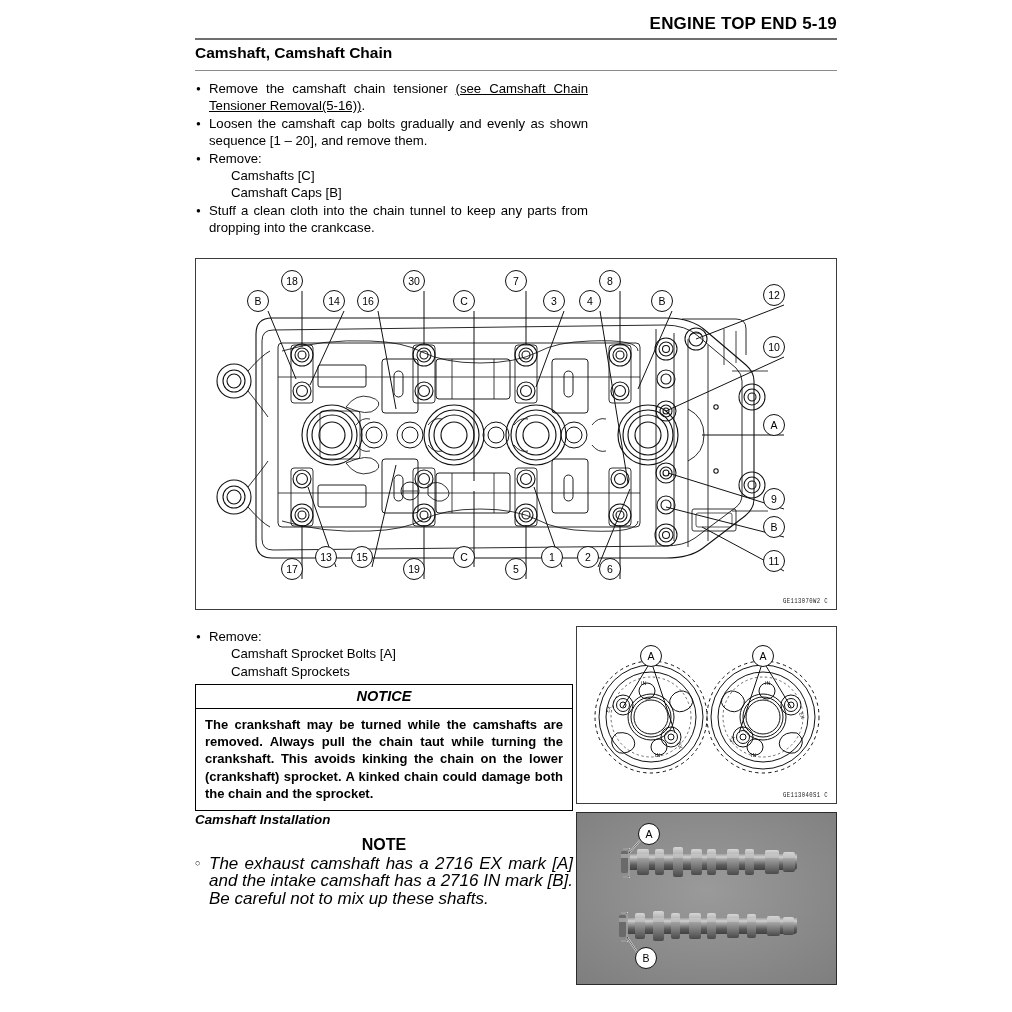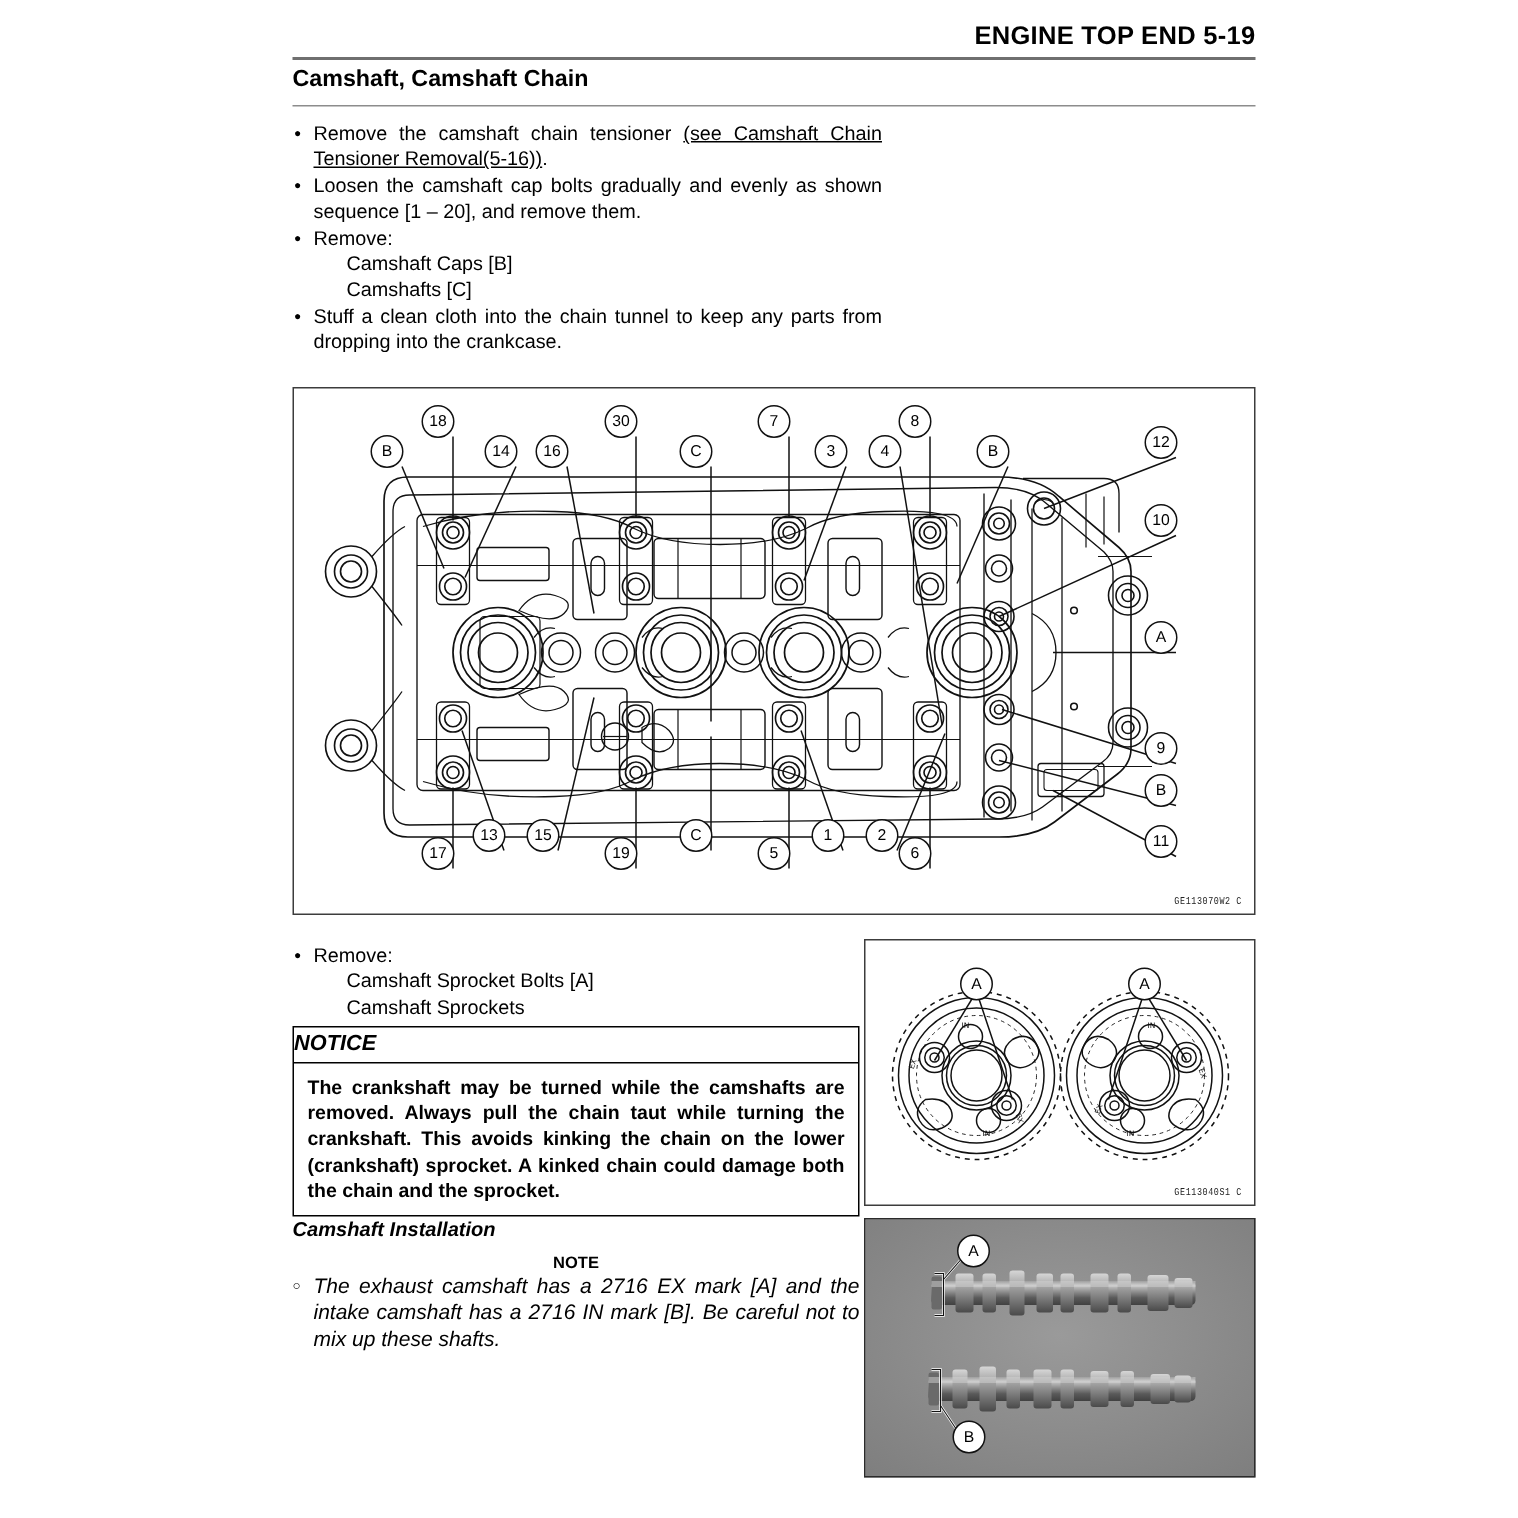--- a/index.html
+++ b/index.html
@@ -68,43 +68,43 @@
     box-sizing:border-box;z-index:6;
   }
   svg.leader{position:absolute;left:0;top:0;overflow:visible;z-index:2;}
 
   
   #notice{
     position:absolute;left:195px;top:684px;width:378px;
     border:1.4px solid #000;box-sizing:border-box;background:#fff;
   }
   #notice .nt-head{
-    text-align:left;font-weight:bold;font-style:italic;font-size:14.5px;
+    text-align:center;font-weight:bold;font-style:italic;font-size:14.5px;
     padding:3px 0 4px;border-bottom:1.4px solid #000;
   }
   #notice .nt-body{
     padding:7px 9px 8px;font-size:13px;font-weight:bold;line-height:17.2px;
     text-align:justify;text-align-last:left;
   }
 
   .remove2{
     position:absolute;left:196px;top:628px;width:378px;
     font-size:13.2px;line-height:17.4px;
   }
 
   
   #cam-inst{
     position:absolute;left:195px;top:812px;width:378px;
   }
   #cam-inst .ci-title{font-size:13.4px;font-weight:bold;font-style:italic;}
   #cam-inst .note-head{
-    text-align:center;font-weight:bold;font-size:11px;margin-top:9px;
+    text-align:center;font-weight:bold;font-size:16px;margin-top:9px;
   }
   #cam-inst .note-body{
-    font-size:14px;font-style:italic;line-height:17.4px;
+    font-size:17px;font-style:italic;line-height:17.4px;
     padding-left:14px;position:relative;margin-top:1px;
     text-align:justify;text-align-last:left;
   }
   #cam-inst .note-body::before{
     content:"\25CB";position:absolute;left:0;top:0;font-size:9px;line-height:17.4px;
   }
 </style>
 </head>
 <body>
 
@@ -117,22 +117,22 @@
 
   <div class="body-text">
     <div class="bl">
       <div class="just"><span>Remove the camshaft chain tensioner </span><span class="ul">(see Camshaft Chain Tensioner Removal(5-16))</span><span>.</span></div>
     </div>
     <div class="bl">
       <div class="just">Loosen the camshaft cap bolts gradually and evenly as shown sequence [1 – 20], and remove them.</div>
     </div>
     <div class="bl">
       <div>Remove:</div>
+      <div class="sub">Camshafts [C]</div>
       <div class="sub">Camshaft Caps [B]</div>
-      <div class="sub">Camshafts [C]</div>
     </div>
     <div class="bl">
       <div class="just">Stuff a clean cloth into the chain tunnel to keep any parts from dropping into the crankcase.</div>
     </div>
   </div>
 
   <div class="figbox" id="fig-main">
 
     <svg class="leader" width="640" height="350" viewBox="0 0 640 350">
       <g fill="none" stroke="#111" stroke-width="1.1">

